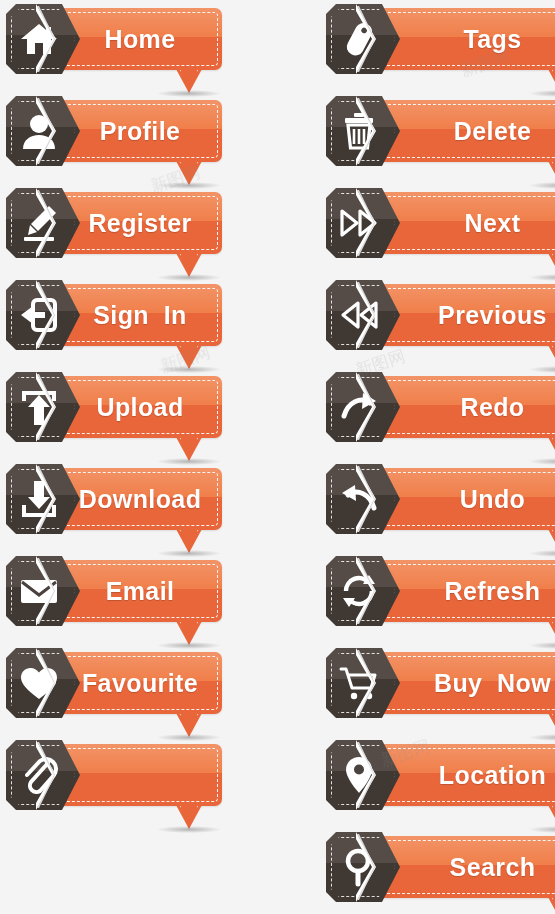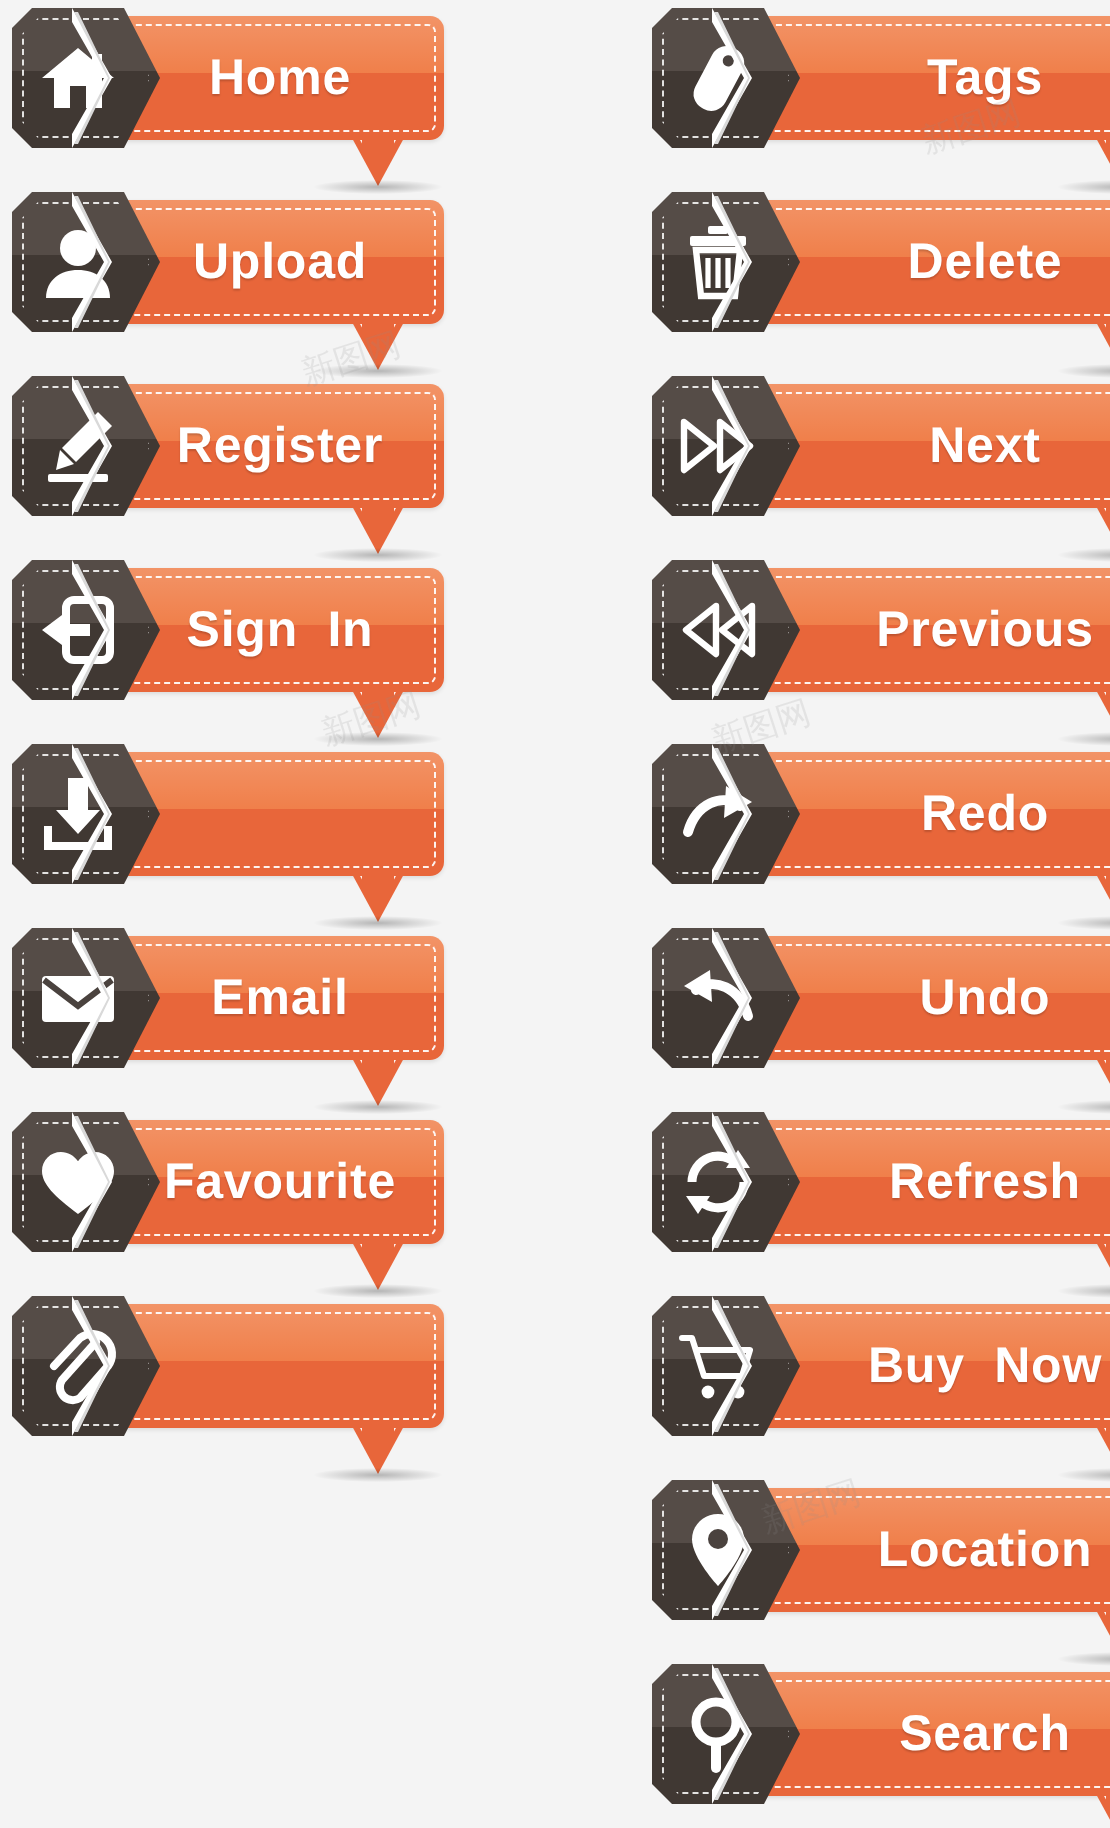--- a/index.html
+++ b/index.html
@@ -175,21 +175,21 @@
         </div>
         <div class="chev"><svg width="20" height="70" viewBox="0 0 20 70">
             <path fill="#ffffff" d="M0 0 L20 35 L0 70 L4 70 L24 35 L4 0 Z" transform="translate(-4,0)"></path>
             <path fill="#d9d9d9" d="M1 2 L18 35 L1 68 L3 68 L19 35 L3 2 Z"></path>
           </svg></div>
       </div>
       <div class="btn">
         <div class="bubble"></div>
         <div class="tail"></div>
         <div class="tail-shadow"></div>
-        <div class="label">Upload</div>
+        <div class="label">Profile</div>
         <div class="plate">
           <div class="ico">
             <svg width="40" height="40" viewBox="0 0 40 40">
               <circle fill="#ffffff" cx="20" cy="13" r="9"></circle>
               <path fill="#ffffff" d="M4 38c0-9 7.2-14 16-14s16 5 16 14z"></path>
             </svg>
           </div>
         </div>
         <div class="chev"><svg width="20" height="70" viewBox="0 0 20 70">
             <path fill="#ffffff" d="M0 0 L20 35 L0 70 L4 70 L24 35 L4 0 Z" transform="translate(-4,0)"></path>
@@ -230,20 +230,39 @@
         </div>
         <div class="chev"><svg width="20" height="70" viewBox="0 0 20 70">
             <path fill="#ffffff" d="M0 0 L20 35 L0 70 L4 70 L24 35 L4 0 Z" transform="translate(-4,0)"></path>
             <path fill="#d9d9d9" d="M1 2 L18 35 L1 68 L3 68 L19 35 L3 2 Z"></path>
           </svg></div>
       </div>
       <div class="btn">
         <div class="bubble"></div>
         <div class="tail"></div>
         <div class="tail-shadow"></div>
+        <div class="label">Upload</div>
+        <div class="plate">
+          <div class="ico">
+            <svg width="40" height="40" viewBox="0 0 40 40">
+              <path fill="#ffffff" d="M20 8l11 12h-6v18h-10V20H9z"></path>
+              <path fill="none" stroke="#ffffff" stroke-width="4" d="M5 14V6h30v8"></path>
+            </svg>
+          </div>
+        </div>
+        <div class="chev"><svg width="20" height="70" viewBox="0 0 20 70">
+            <path fill="#ffffff" d="M0 0 L20 35 L0 70 L4 70 L24 35 L4 0 Z" transform="translate(-4,0)"></path>
+            <path fill="#d9d9d9" d="M1 2 L18 35 L1 68 L3 68 L19 35 L3 2 Z"></path>
+          </svg></div>
+      </div>
+      <div class="btn">
+        <div class="bubble"></div>
+        <div class="tail"></div>
+        <div class="tail-shadow"></div>
+        <div class="label">Download</div>
         <div class="plate">
           <div class="ico">
             <svg width="40" height="40" viewBox="0 0 40 40">
               <path fill="#ffffff" d="M20 30L9 18h6V2h10v16h6z"></path>
               <path fill="none" stroke="#ffffff" stroke-width="4" d="M5 26v10h30V26"></path>
             </svg>
           </div>
         </div>
         <div class="chev"><svg width="20" height="70" viewBox="0 0 20 70">
             <path fill="#ffffff" d="M0 0 L20 35 L0 70 L4 70 L24 35 L4 0 Z" transform="translate(-4,0)"></path>

